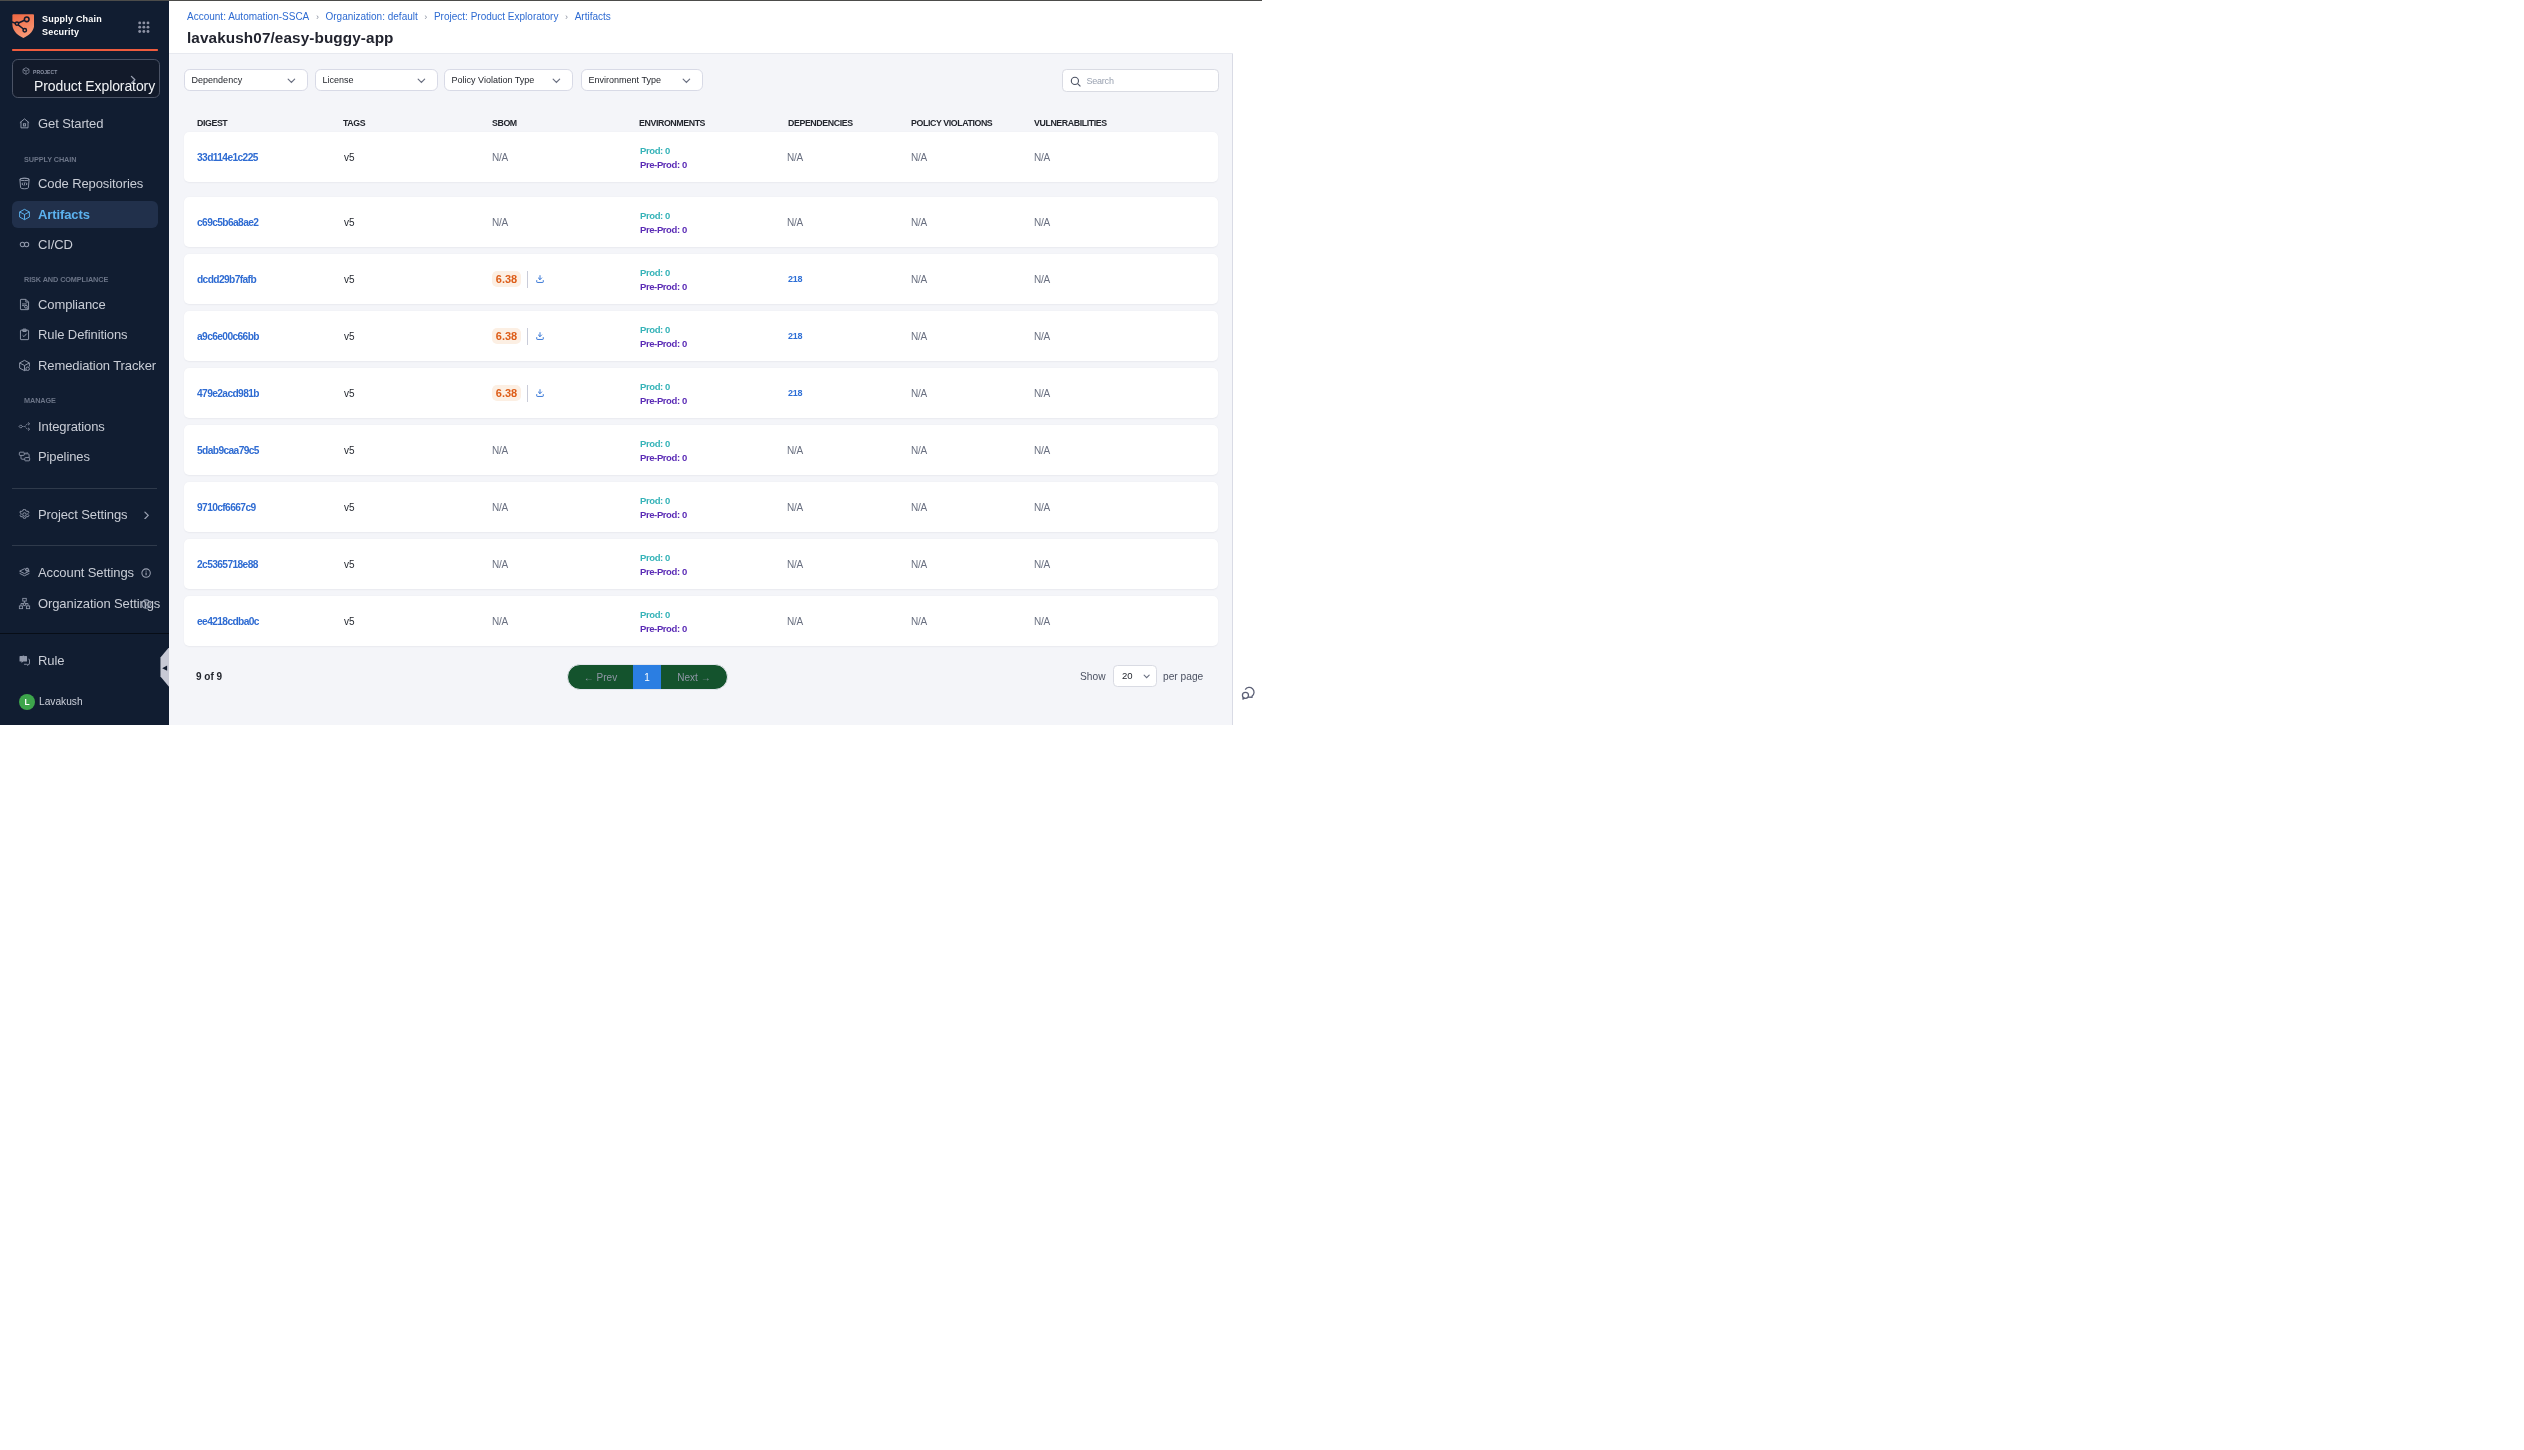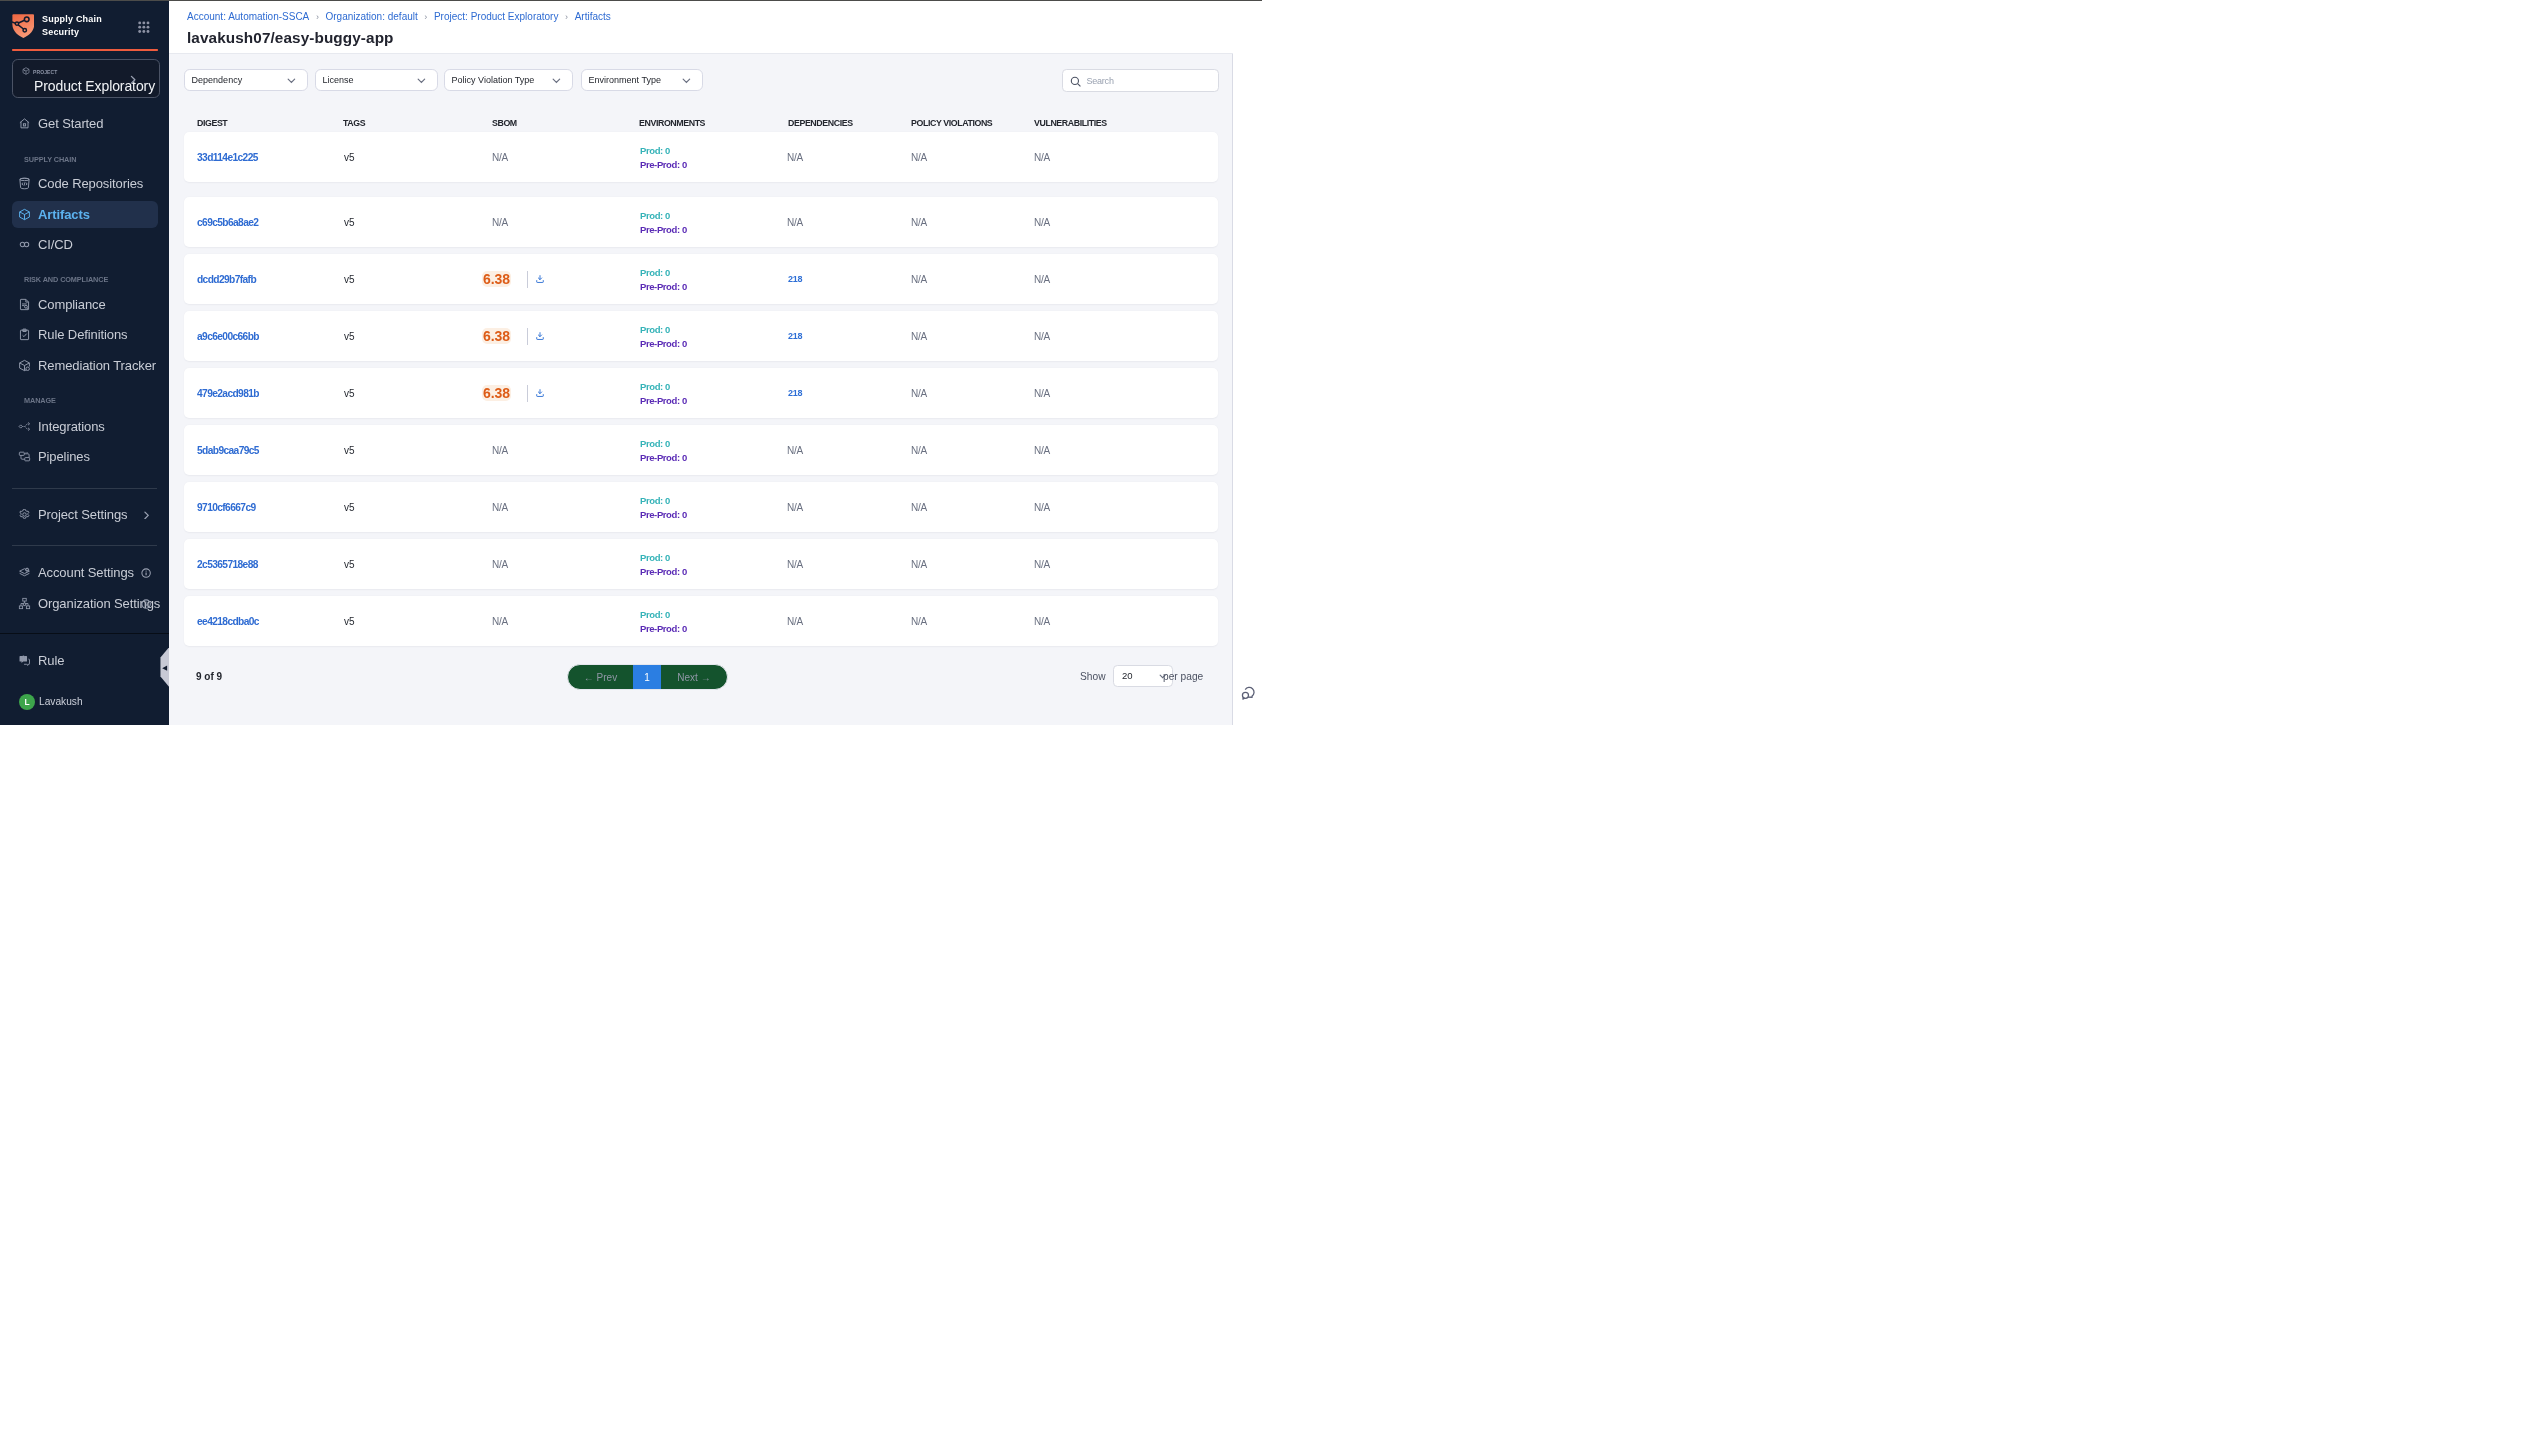--- a/index.html
+++ b/index.html
@@ -50,32 +50,32 @@
   .na { font-size:10px; letter-spacing:-0.3px; color:#6a7081; }
   .sbom-na { left:308px; }
   .dep-na { left:603px; }
   .pol-na { left:727px; }
   .vul-na { left:850px; }
   .dep218 { left:604px; font-size:9px; letter-spacing:-0.3px; font-weight:bold; color:#2e6fd6; }
   .env { left:456px; font-size:9.5px; letter-spacing:-0.4px; font-weight:bold; line-height:13.7px; }
   .env { transform:translateY(calc(-50% + 1.1px)); }
   .env .prod { color:#35b3b8; }
   .env .preprod { color:#5a2bb5; }
-  .badge { position:absolute; left:298px; top:50%; margin-top:-8px; width:29px; height:16px; border-radius:5.1px; background:#fcefe3; color:#dd5c17; font-size:14px; font-weight:bold; text-align:center; line-height:16px; }
+  .badge { position:absolute; left:308px; top:50%; margin-top:-8px; width:29px; height:16px; border-radius:5.1px; background:#fcefe3; color:#dd5c17; font-size:11px; font-weight:bold; text-align:center; line-height:16px; }
   .vdiv { position:absolute; left:343px; top:50%; margin-top:-8.4px; width:0.7px; height:17px; background:#c9ccd9; }
   .dl { position:absolute; left:352px; top:50%; margin-top:-4px; }
 
   
   #pcount { left:196px; top:671px; font-size:10px; font-weight:bold; color:#23262e; }
   #pill { left:567px; top:664px; width:161px; height:26px; background:#14532d; border:0.7px solid #e5e7ee; border-radius:13px; overflow:hidden; }
   #pill .prev { position:absolute; left:0; top:0; width:65px; height:100%; color:#9097a6; font-size:10px; text-align:center; line-height:25px; }
   #pill .pone { position:absolute; left:65px; top:0; width:28px; height:100%; background:#2b7ee2; color:#fff; font-size:10px; text-align:center; line-height:25px; }
   #pill .next { position:absolute; left:93px; top:0; right:0; height:100%; color:#9097a6; font-size:10px; text-align:center; line-height:25px; }
   #show-lbl { left:1080px; top:671px; font-size:10.2px; color:#4b5162; }
-  #show-sel { left:1113px; top:665px; width:60px; height:22px; background:#fff; border:0.7px solid #d9dbe3; border-radius:4.4px;padding-left:12px; }
+  #show-sel { left:1113px; top:665px; width:44px; height:22px; background:#fff; border:0.7px solid #d9dbe3; border-radius:4.4px;padding-left:12px; }
   #show-sel .v { position:absolute; left:8px; top:50%; transform:translateY(-52%); font-size:9.5px; color:#23262e; }
   #show-sel svg { position:absolute; right:5.8px; top:50%; margin-top:-2.2px; }
   #perpage { left:1163px; top:671px; font-size:10.2px; color:#4b5162; }
 </style>
 </head>
 <body>
 <div class="abs" id="main"></div>
 <div class="abs" id="header"></div>
 <div class="abs" id="topline"></div>
 

